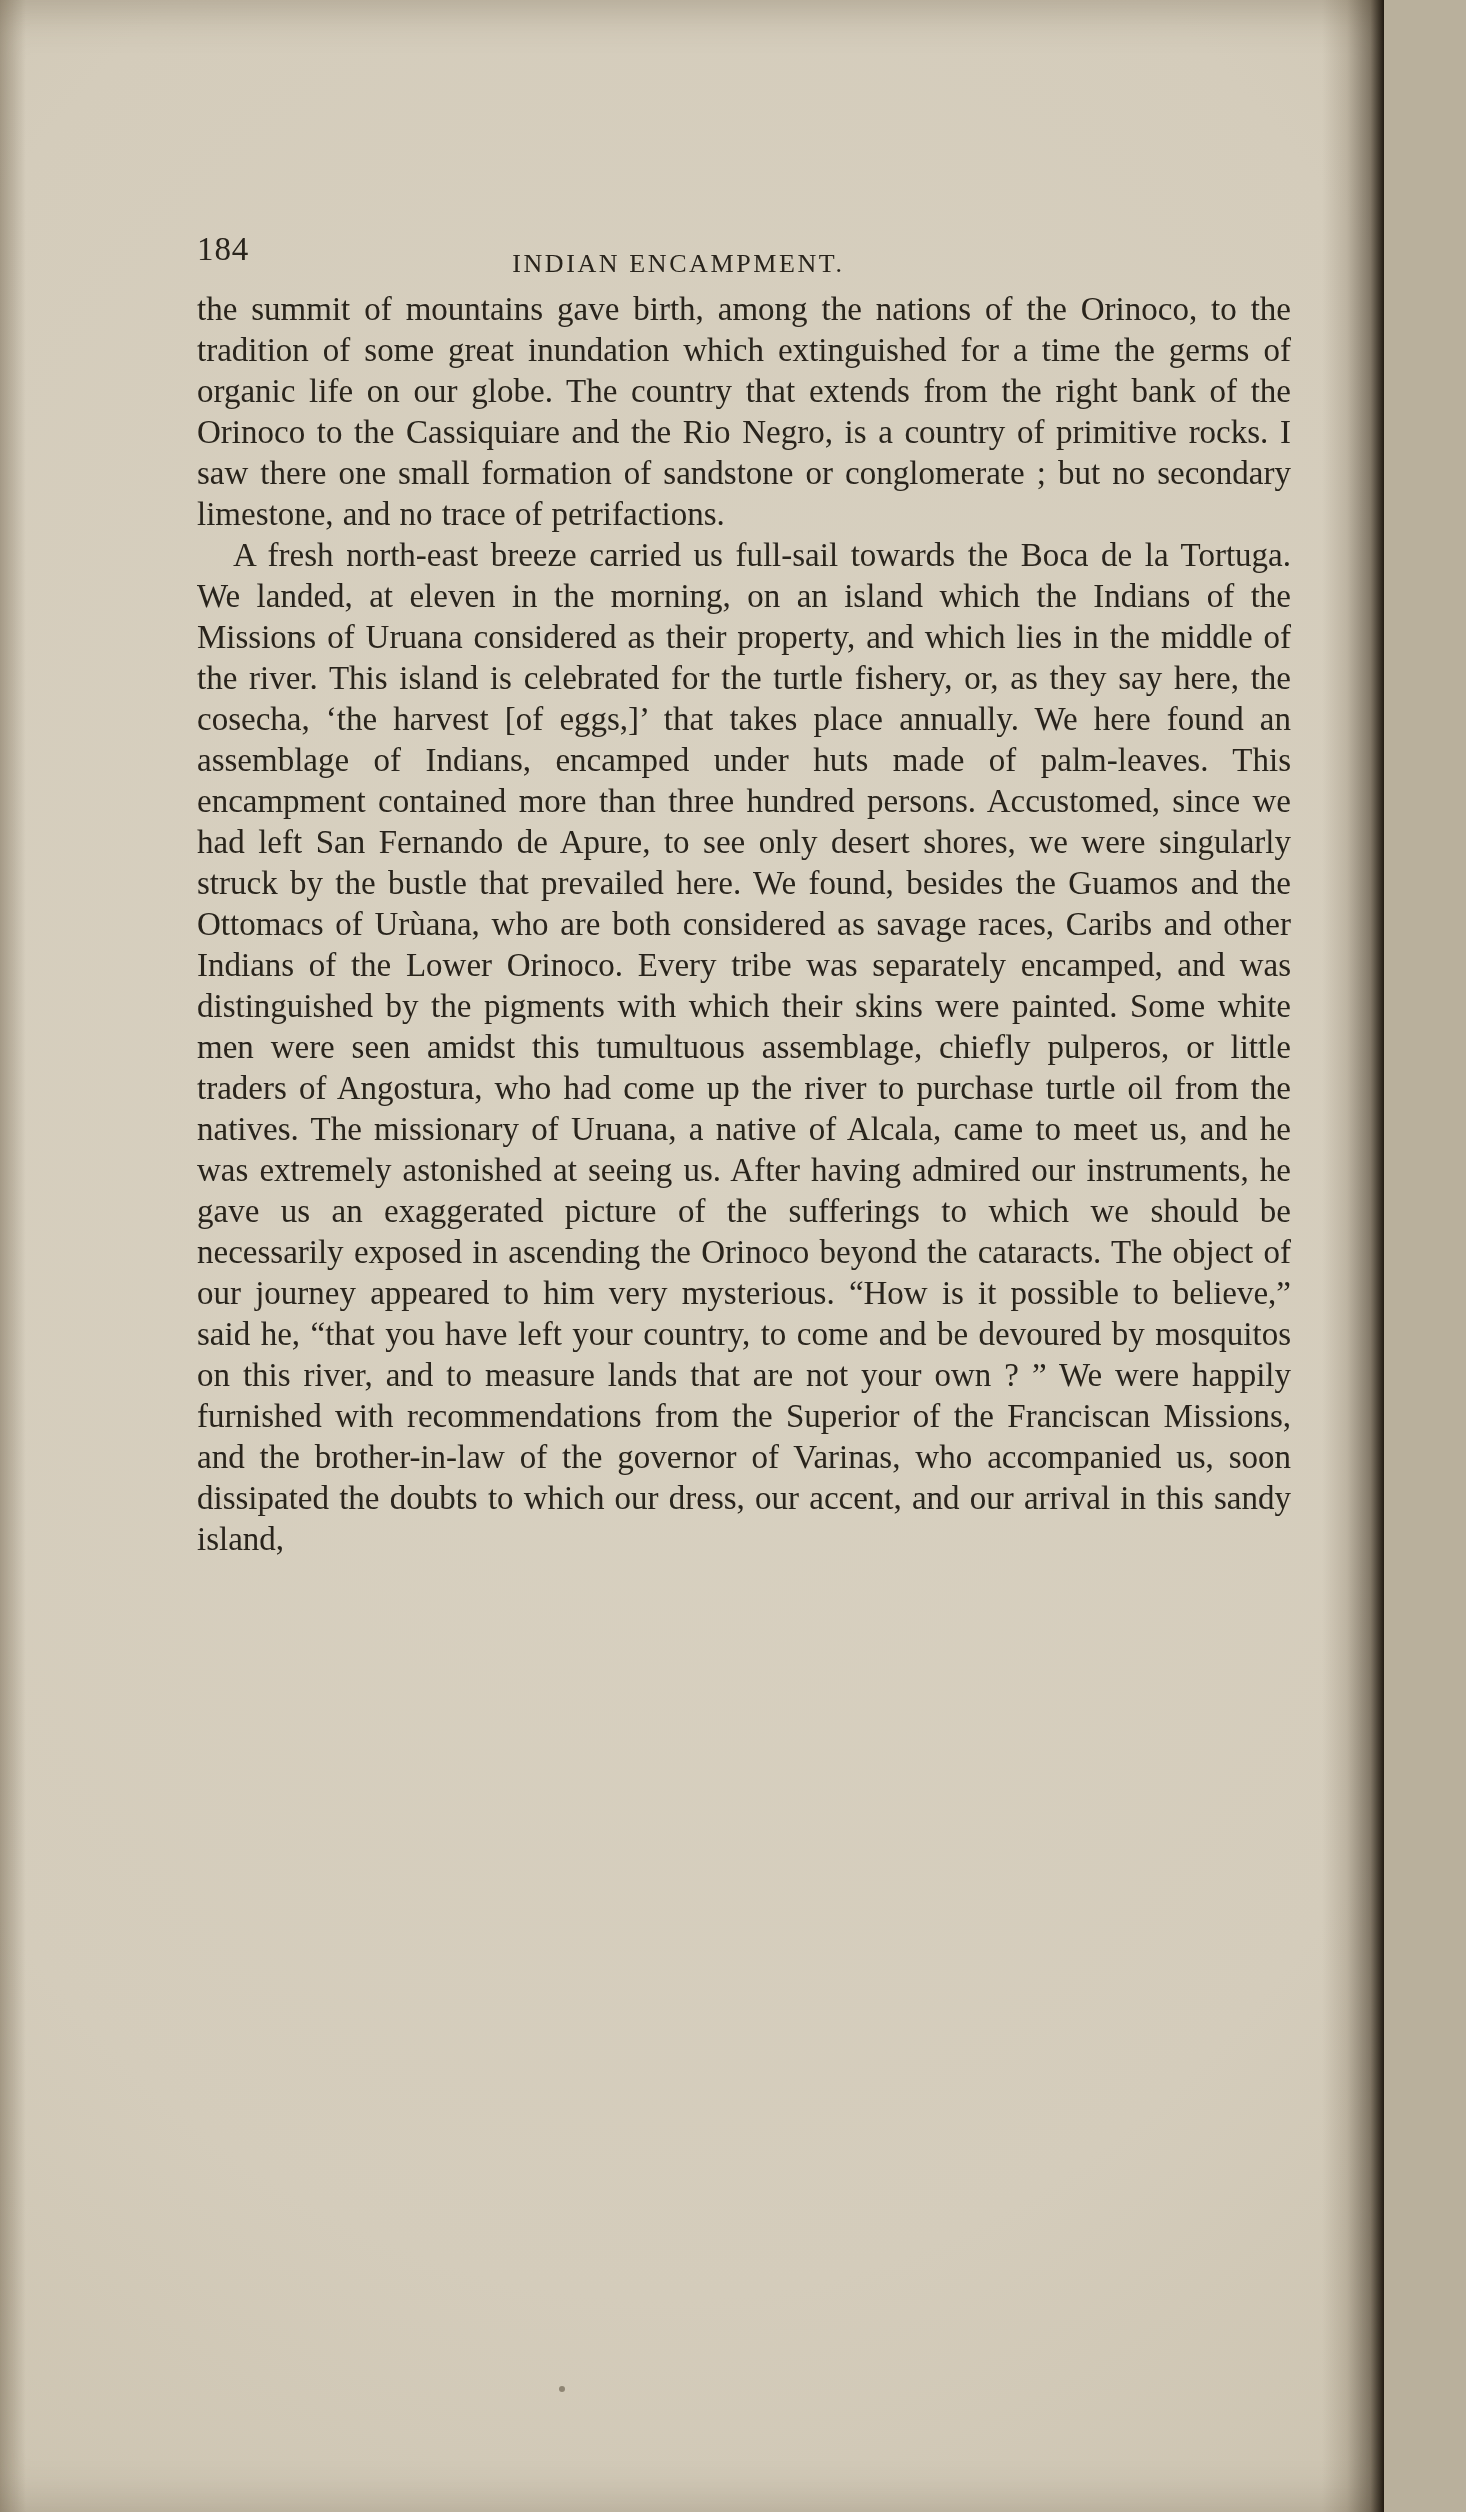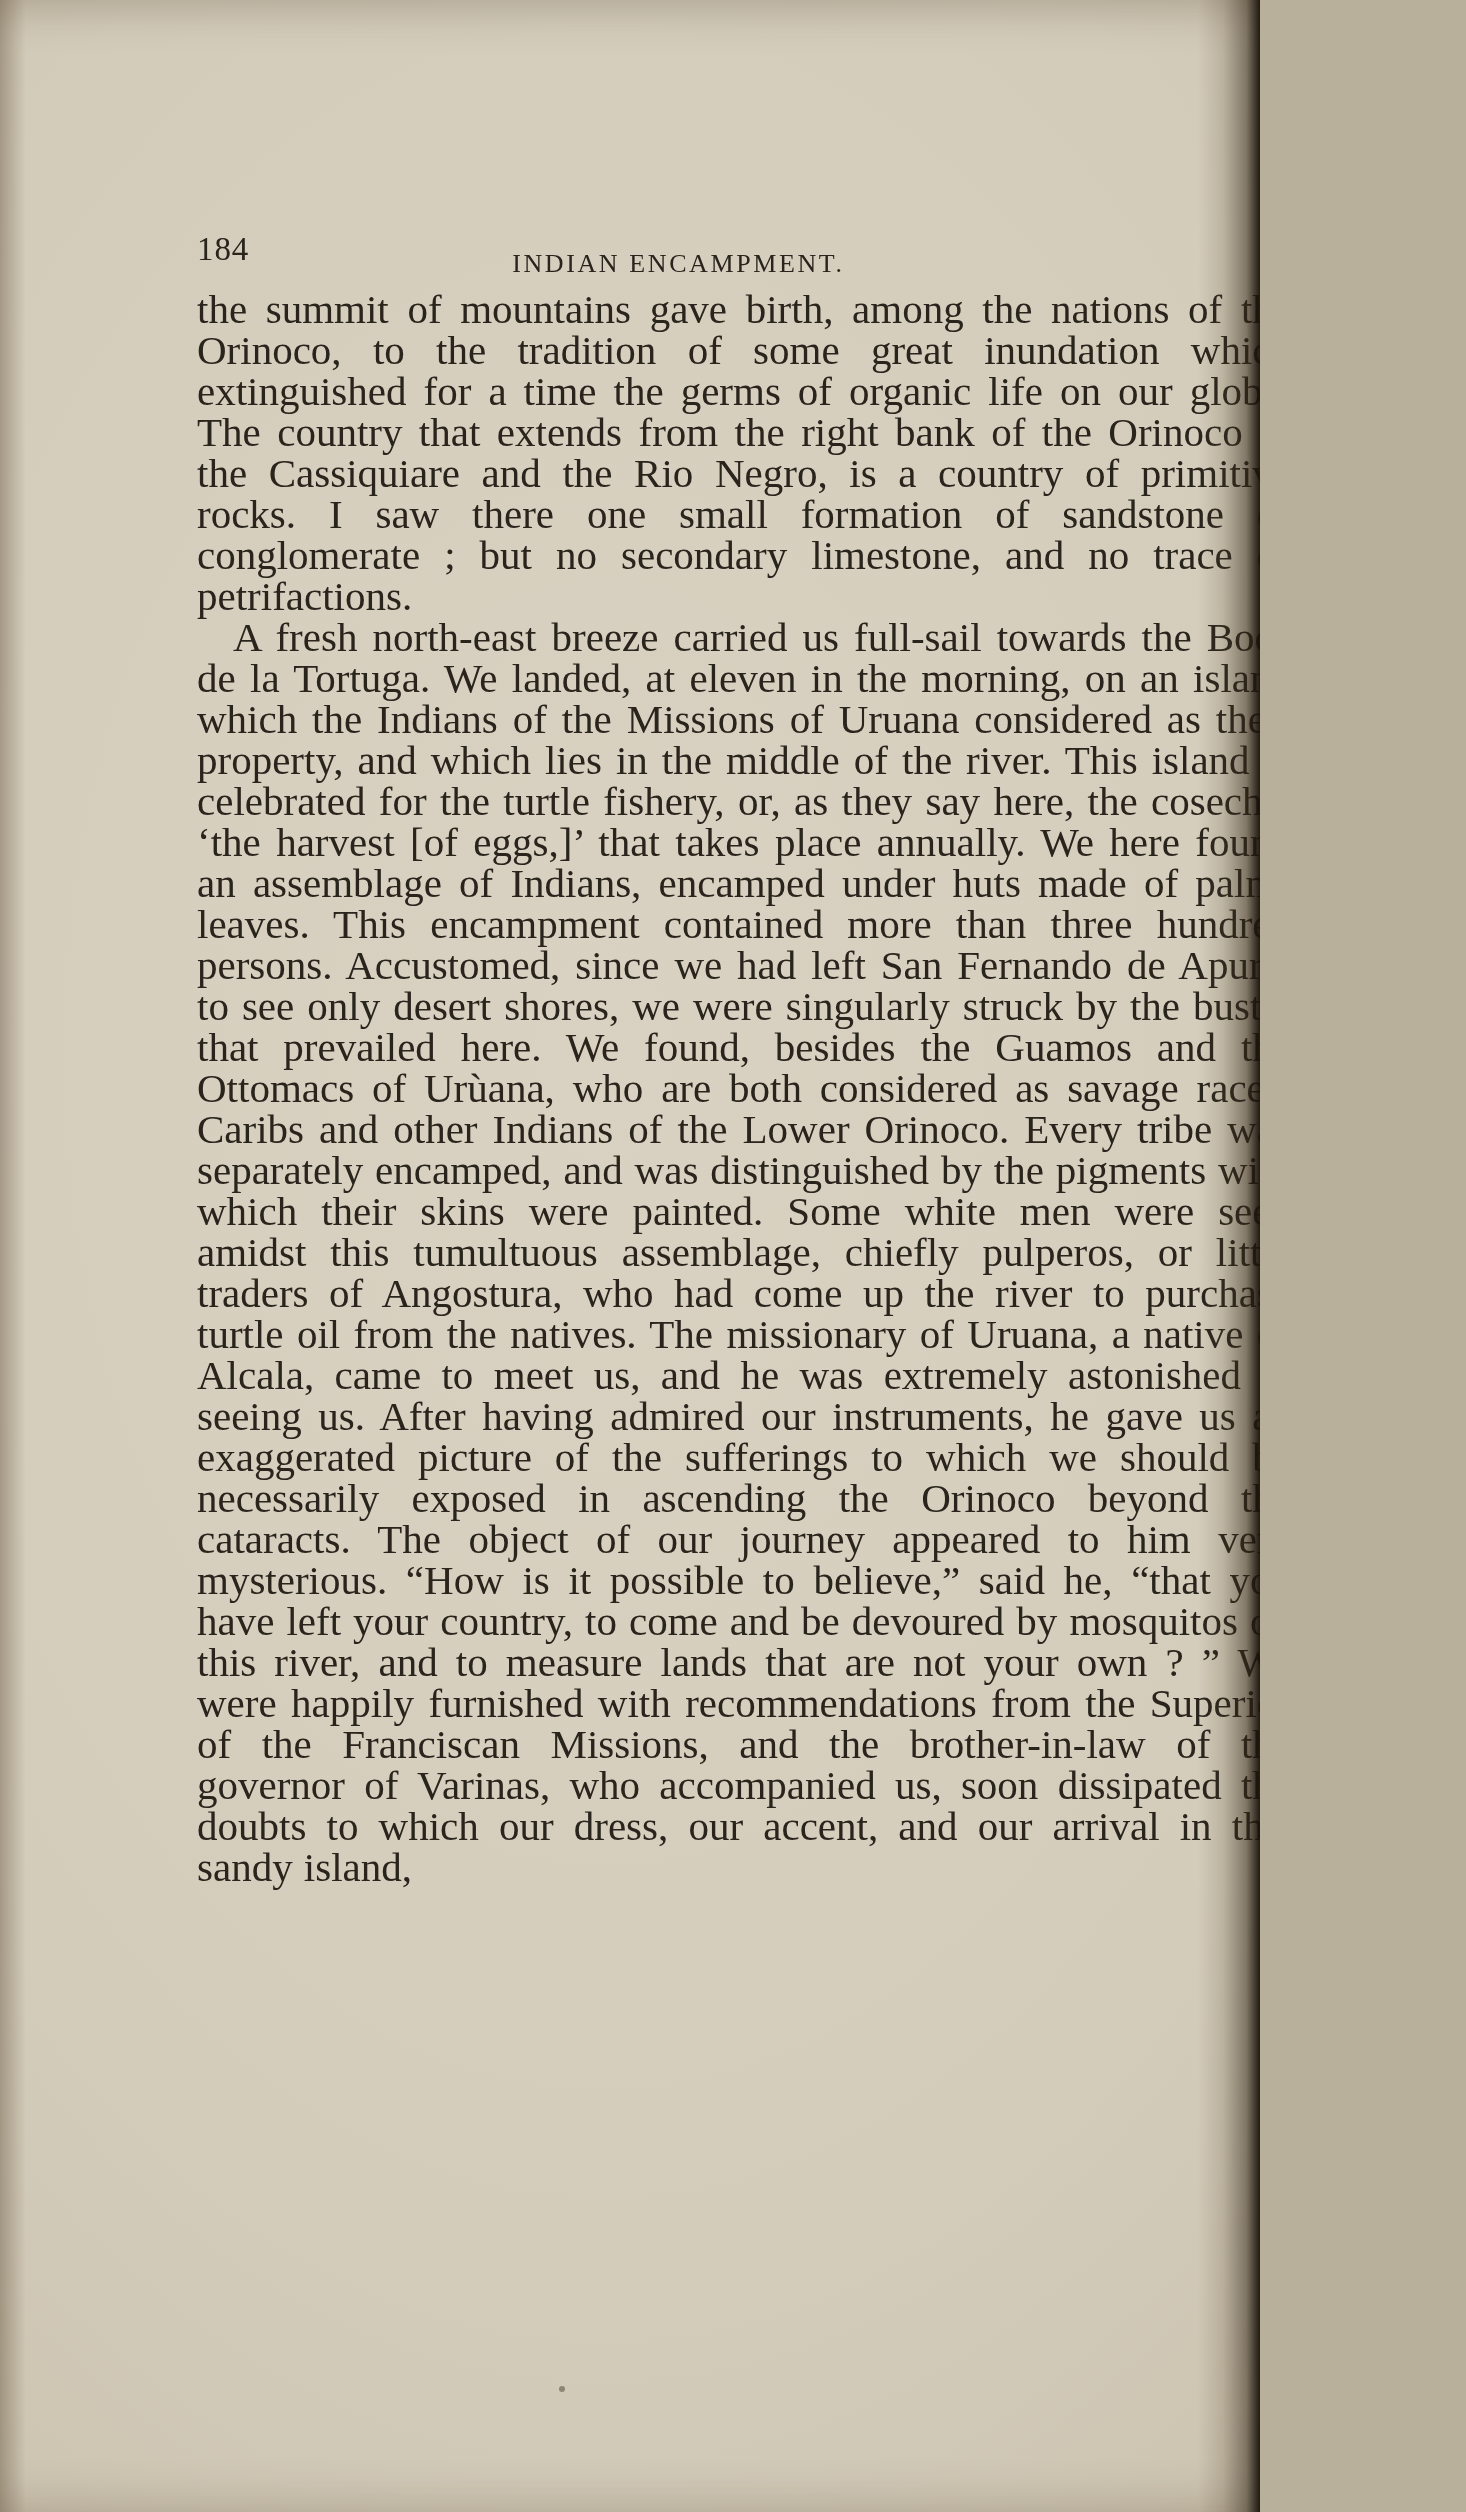--- a/index.html
+++ b/index.html
@@ -5,21 +5,21 @@
   * { box-sizing: border-box; }
   html, body { margin: 0; padding: 0; }
   body {
     width: 1467px;
     height: 2512px;
     background: #b9b09c;
     font-family: "Liberation Serif", serif;
   }
   .scan {
     position: relative;
-    width: 1260px;
+    width: 1384px;
     height: 2512px;
     overflow: hidden;
     background: radial-gradient(ellipse 120% 90% at 48% 42%,
       var(--paper, #d9d2c2) 0%, #d4ccbb 55%, #c7bea9 92%, #bdb29c 100%);
     box-shadow: inset 0 29px 40px -19px rgba(80,64,40,0.28),
                 inset 0 -29px 40px -19px rgba(80,64,40,0.22);
   }
   .page-inner {
     position: absolute;
     left: 197px;
@@ -31,21 +31,21 @@
   .pagenum {
     position: absolute; left: 0; top: 0;
     font-size: 33px; letter-spacing: 0.9px;
   }
   .running {
     position: absolute; left: 44%; top: 18px;
     transform: translateX(-50%);
     font-size: 26px; letter-spacing: 2.6px; white-space: nowrap;
   }
   .body {
-    font-size: 41px;
+    font-size: 33px;
     line-height: 41px;
     text-align: justify;
     word-spacing: 0.9px;
   }
   .body p { margin: 0; }
   .body p.indent { text-indent: 36px; }
   .it { }
   .edge { position: absolute; top: 0; bottom: 0; pointer-events: none; }
   .edge-left {
     left: 0; width: 26px;

